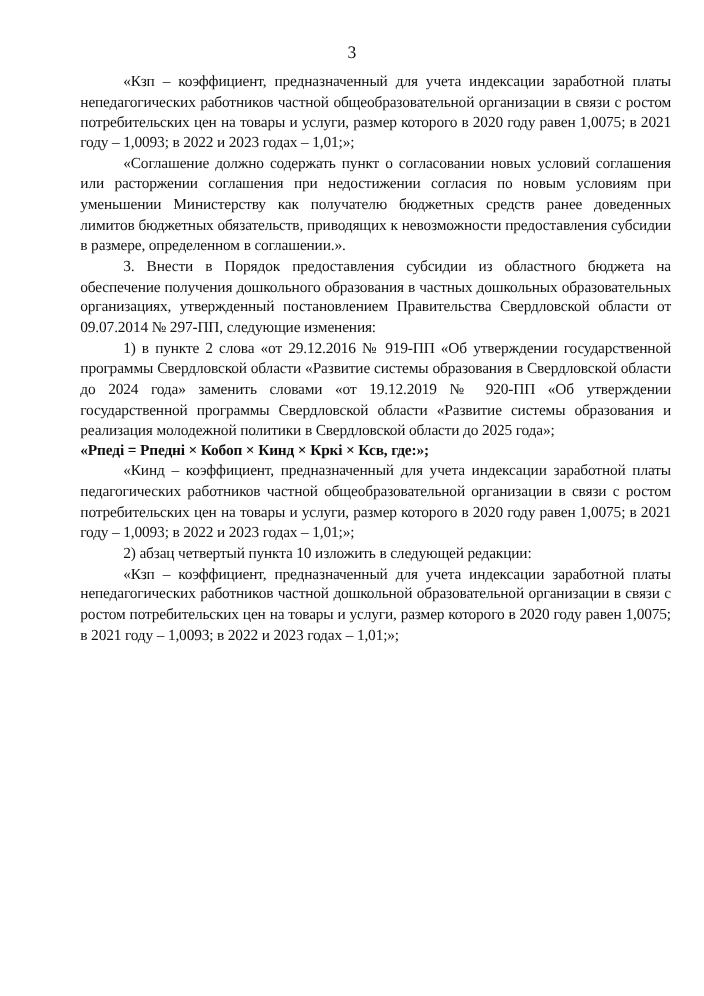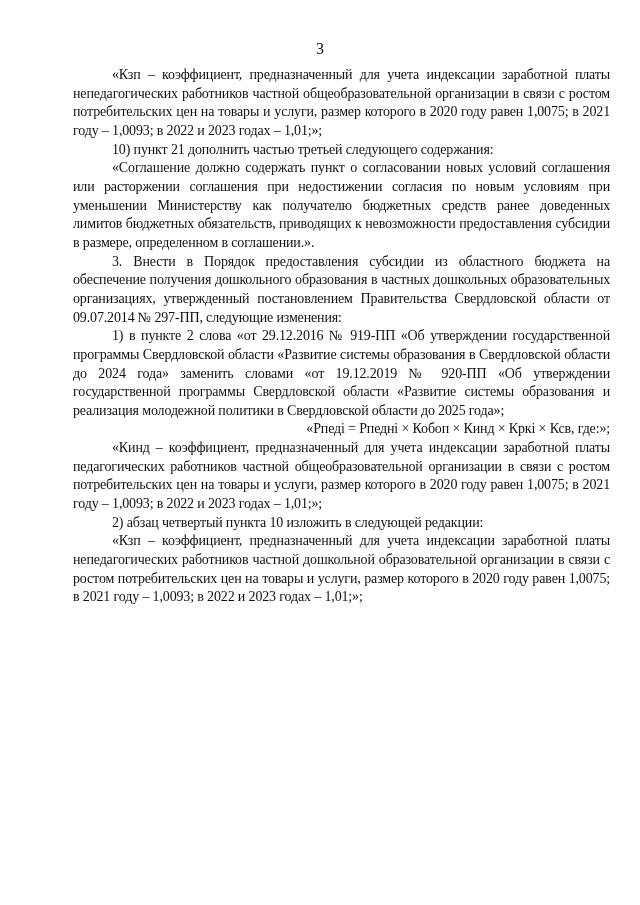--- a/index.html
+++ b/index.html
@@ -14,31 +14,30 @@
   }
   .content {
     position: absolute; top: 66px; left: 73px; width: 537px;
     font-size: 14px; line-height: 18.65px;
   }
   .content p {
     margin: 0; text-align: justify; text-indent: 39px;
     hyphens: none; letter-spacing: -0.15px;
   }
   .content p.formula {
-    text-align: right; text-indent: 0;
+    text-align: left; text-indent: 0; font-weight: bold;
   }
 </style>
 </head>
 <body>
 
 <div class="page-number">3</div>
 
 <div class="content">
   <p>«Кзп – коэффициент, предназначенный для учета индексации заработной платы непедагогических работников частной общеобразовательной организации в связи с ростом потребительских цен на товары и услуги, размер которого в 2020 году равен 1,0075; в 2021 году – 1,0093; в 2022 и 2023 годах – 1,01;»;</p>
-  <p>10) пункт 21 дополнить частью третьей следующего содержания:</p>
   <p>«Соглашение должно содержать пункт о согласовании новых условий соглашения или расторжении соглашения при недостижении согласия по новым условиям при уменьшении Министерству как получателю бюджетных средств ранее доведенных лимитов бюджетных обязательств, приводящих к невозможности предоставления субсидии в размере, определенном в соглашении.».</p>
   <p>3. Внести в Порядок предоставления субсидии из областного бюджета на обеспечение получения дошкольного образования в частных дошкольных образовательных организациях, утвержденный постановлением Правительства Свердловской области от 09.07.2014 № 297-ПП, следующие изменения:</p>
   <p>1) в пункте 2 слова «от 29.12.2016 № 919-ПП «Об утверждении государственной программы Свердловской области «Развитие системы образования в Свердловской области до 2024 года» заменить словами «от 19.12.2019 № 920-ПП «Об утверждении государственной программы Свердловской области «Развитие системы образования и реализация молодежной политики в Свердловской области до 2025 года»;</p>
   <p class="formula">«Рпеді = Рпедні × Кобоп × Кинд × Кркі × Ксв, где:»;</p>
   <p>«Кинд – коэффициент, предназначенный для учета индексации заработной платы педагогических работников частной общеобразовательной организации в связи с ростом потребительских цен на товары и услуги, размер которого в 2020 году равен 1,0075; в 2021 году – 1,0093; в 2022 и 2023 годах – 1,01;»;</p>
   <p>2) абзац четвертый пункта 10 изложить в следующей редакции:</p>
   <p>«Кзп – коэффициент, предназначенный для учета индексации заработной платы непедагогических работников частной дошкольной образовательной организации в связи с ростом потребительских цен на товары и услуги, размер которого в 2020 году равен 1,0075; в 2021 году – 1,0093; в 2022 и 2023 годах – 1,01;»;</p>
 
 </div>
 

